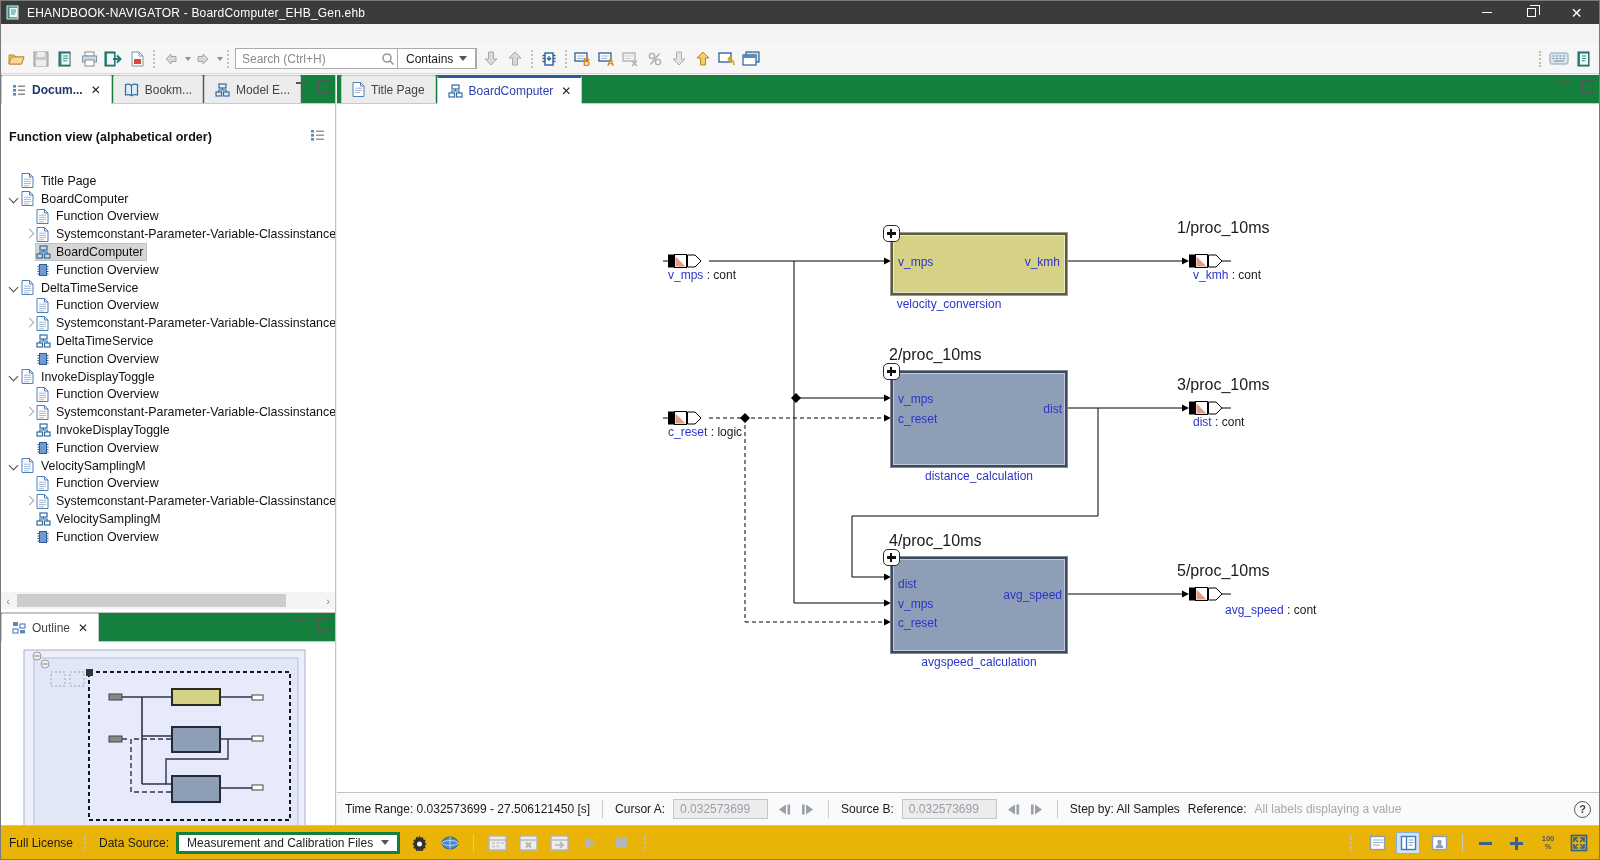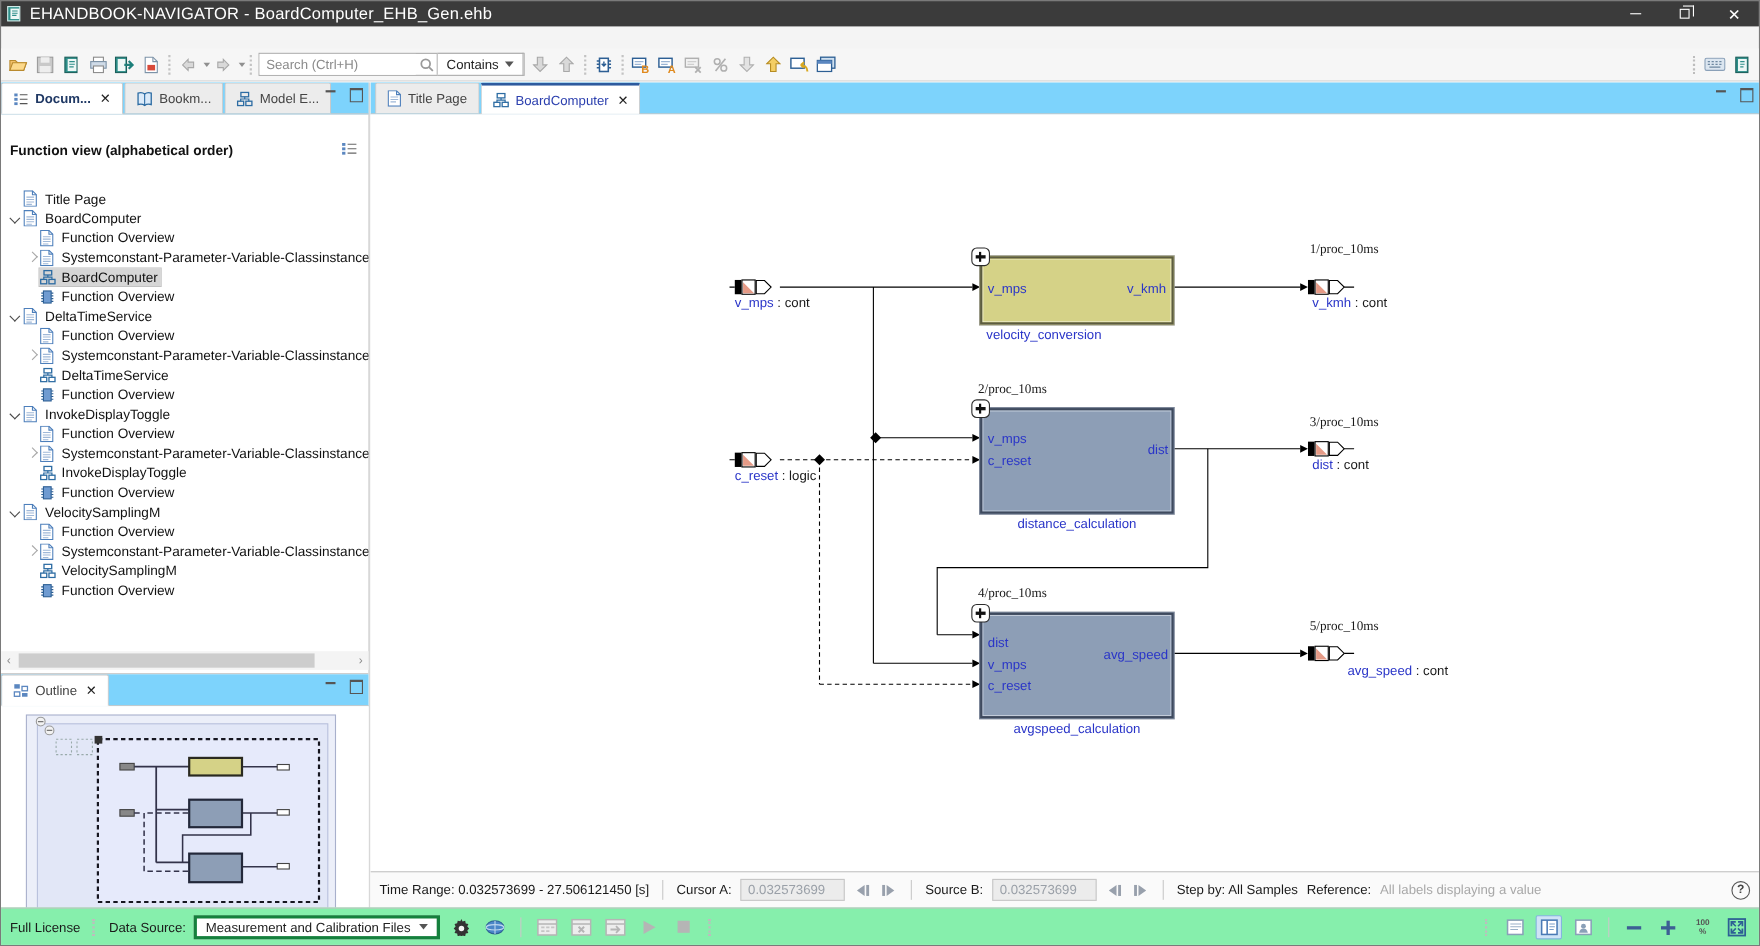--- a/index.html
+++ b/index.html
@@ -3,21 +3,21 @@
 <meta charset="utf-8">
 <style>
   * { margin:0; padding:0; box-sizing:border-box; }
   html,body { width:1600px; height:860px; overflow:hidden; }
   body { font-family:"Liberation Sans","DejaVu Sans",sans-serif; font-size:12px; color:#1a1a1a; background:#fff; }
   .app { position:relative; width:1600px; height:860px; background:#f4f4f4; border:1px solid #7a7a7a; overflow:hidden; }
 
   
   .titlebar { position:absolute; top:0; left:0; right:0; height:23px; background:#3b3b3b; color:#fff; display:flex; align-items:center; }
   .titlebar .appicon { width:15px; height:15px; margin:0 6px 0 5px; }
-  .titlebar .title { font-size:15px; letter-spacing:.2px; }
+  .titlebar .title { font-size:12px; letter-spacing:.2px; }
   .win-controls { margin-left:auto; display:flex; height:23px; }
   .win-btn { width:45px; height:23px; display:flex; align-items:center; justify-content:center; color:#fff; cursor:default; }
   .glyph-min { width:10px; height:1px; background:#fff; display:block; }
   .glyph-restore { width:9px; height:9px; border:1px solid #fff; position:relative; display:block; }
   .glyph-restore::before { content:""; position:absolute; left:2px; top:-4px; width:9px; height:9px; border:1px solid #fff; border-bottom:none; border-left:none; }
   .glyph-close { font-size:14px; line-height:1; }
 
   
   .menubar { position:absolute; top:23px; left:0; right:0; height:20px; background:#f6f6f6; display:flex; align-items:center; padding-left:2px; }
   .menu-item { padding:2px 9px; color:#222; cursor:default; }
@@ -35,21 +35,21 @@
   .caret-down { width:0; height:0; border-left:4px solid transparent; border-right:4px solid transparent; border-top:5px solid #555; }
   .caret-down.sm { border-left-width:3px; border-right-width:3px; border-top-width:4px; border-top-color:#8f8f8f; margin-left:2px; }
   .toolbar-right { margin-left:auto; display:flex; align-items:center; }
 
   
   .ws { position:absolute; top:74px; left:0; right:0; bottom:34px; background:#f0f0f0; }
   .left-col { position:absolute; left:0; top:0; width:335px; height:100%; border-right:1px solid #c2c2c2; background:#fff; }
   .main-col { position:absolute; left:336px; top:0; right:0; height:100%; background:#fff; }
 
   
-  .tabbar { position:relative; height:29px; background:#7dd3fc; border-bottom:1px solid #c9c9c9; display:flex; align-items:flex-end; }
+  .tabbar { position:relative; height:29px; background:#15803d; border-bottom:1px solid #c9c9c9; display:flex; align-items:flex-end; }
   .tab { height:28px; display:flex; align-items:center; gap:6px; padding:0 10px; border:1px solid #c9c9c9; border-bottom:none; background:#ececec; color:#444; border-radius:2px 2px 0 0; margin-right:1px; white-space:nowrap; }
   .tab.active { background:#fff; height:29px; margin-bottom:-1px; border-bottom:1px solid #fff; }
   .tab.active.blue-top { border-top:3px solid #2d5a9e; }
   .tab .close-x { font-weight:bold; font-size:12px; color:#222; margin-left:2px; }
   .tab .tab-label.blue { color:#2b3fae; }
   .panel-winbtns { position:absolute; right:6px; top:5px; display:flex; gap:10px; }
   .pw { width:12px; height:11px; position:relative; }
   .pw.min::before { content:""; position:absolute; left:1px; top:2px; width:9px; height:2px; background:#555; }
   .pw.max::before { content:""; position:absolute; left:1px; top:0; width:10px; height:10px; border:1px solid #555; border-top-width:2px; }
 
@@ -84,40 +84,40 @@
 
   
   .canvas { position:absolute; left:0; top:29px; right:0; bottom:33px; background:#fff; overflow:hidden; }
   .wires { position:absolute; left:0; top:0; }
   .blk { position:absolute; border:2px solid #51514a; box-shadow:inset 0 0 0 1px rgba(255,255,255,.55), 0 0 0 1px #9a9a88; }
   .blk.yellow { background:#d5d287; border-color:#5c5c41; }
   .blk.blue { background:#8d9eb6; border-color:#3f4a5e; box-shadow:inset 0 0 0 1px #c2cbd9, 0 0 0 1px #7d8799; }
   .portlbl { position:absolute; font-size:12px; color:#2a35c8; white-space:nowrap; }
   .portlbl.right { text-align:right; }
   .blk-caption { position:absolute; font-size:12px; color:#2a35c8; text-align:center; white-space:nowrap; }
-  .proc-lbl { position:absolute; font-size:12px; color:#1a1a1a; white-space:nowrap;font-family:Liberation Serif, serif; }
+  .proc-lbl { position:absolute; font-size:16px; color:#1a1a1a; white-space:nowrap; }
   .io-lbl { position:absolute; font-size:12px; white-space:nowrap; }
   .io-lbl .nm { color:#2a35c8; }
   .io-lbl .tp { color:#1a1a1a; }
   .plusbtn { position:absolute; width:17px; height:17px; background:#fff; border:1.6px solid #2b2b2b; border-radius:5px; }
   .plusbtn::before { content:""; position:absolute; left:2.5px; top:6px; width:9px; height:2.6px; background:#111; }
   .plusbtn::after { content:""; position:absolute; left:5.6px; top:2.9px; width:2.6px; height:9px; background:#111; }
   .conn { position:absolute; }
 
   
   .timebar { position:absolute; left:0; right:0; bottom:0; height:33px; border-top:1px solid #c2c2c2; background:#fafafa; display:flex; align-items:center; padding:0 8px; gap:8px; }
   .tb-sep { width:1px; height:18px; background:#c9c9c9; margin:0 4px; }
   .tb-input { width:95px; height:20px; background:#ececec; border:1px solid #c6c6c6; color:#9aa0a8; font-size:12px; font-family:inherit; padding:0 6px; }
   .stepbtn { display:flex; align-items:center; }
   .tb-gray { color:#a8a8a8; }
   .help-circle { margin-left:auto; width:17px; height:17px; border:1.6px solid #555; border-radius:50%; display:flex; align-items:center; justify-content:center; font-weight:bold; font-size:11px; color:#444; }
   .help-circle::before { content:"?"; }
 
   
-  .statusbar { position:absolute; left:0; right:0; bottom:0; height:34px; border-top:1px solid #c2c2c2; background:#86efac; display:flex; align-items:center; padding:0 8px; gap:7px; }
+  .statusbar { position:absolute; left:0; right:0; bottom:0; height:34px; border-top:1px solid #c2c2c2; background:#eab308; display:flex; align-items:center; padding:0 8px; gap:7px; }
   .ds-select { display:flex; align-items:center; gap:8px; height:22px; background:#fff; border:3px solid #15803d; padding:0 8px; color:#222; }
   .sb-right { margin-left:auto; display:flex; align-items:center; gap:7px; }
   .viewbtn { width:24px; height:22px; display:flex; align-items:center; justify-content:center; border-radius:2px; border:1px solid transparent; }
   .viewbtn.active { background:#cfe3f6; border-color:#84b4de; }
   .zoomglyph { width:16px; height:16px; position:relative; }
   .zoomglyph.minus::before { content:""; position:absolute; left:1px; top:7px; width:13px; height:3px; background:#3d5f94; }
   .zoomglyph.plus::before { content:""; position:absolute; left:1px; top:7px; width:13px; height:3px; background:#3d5f94; }
   .zoomglyph.plus::after { content:""; position:absolute; left:6px; top:2px; width:3px; height:13px; background:#3d5f94; }
   .zoom100 { font-size:7.5px; line-height:1; color:#555; text-align:center; font-weight:bold; }
 </style>

